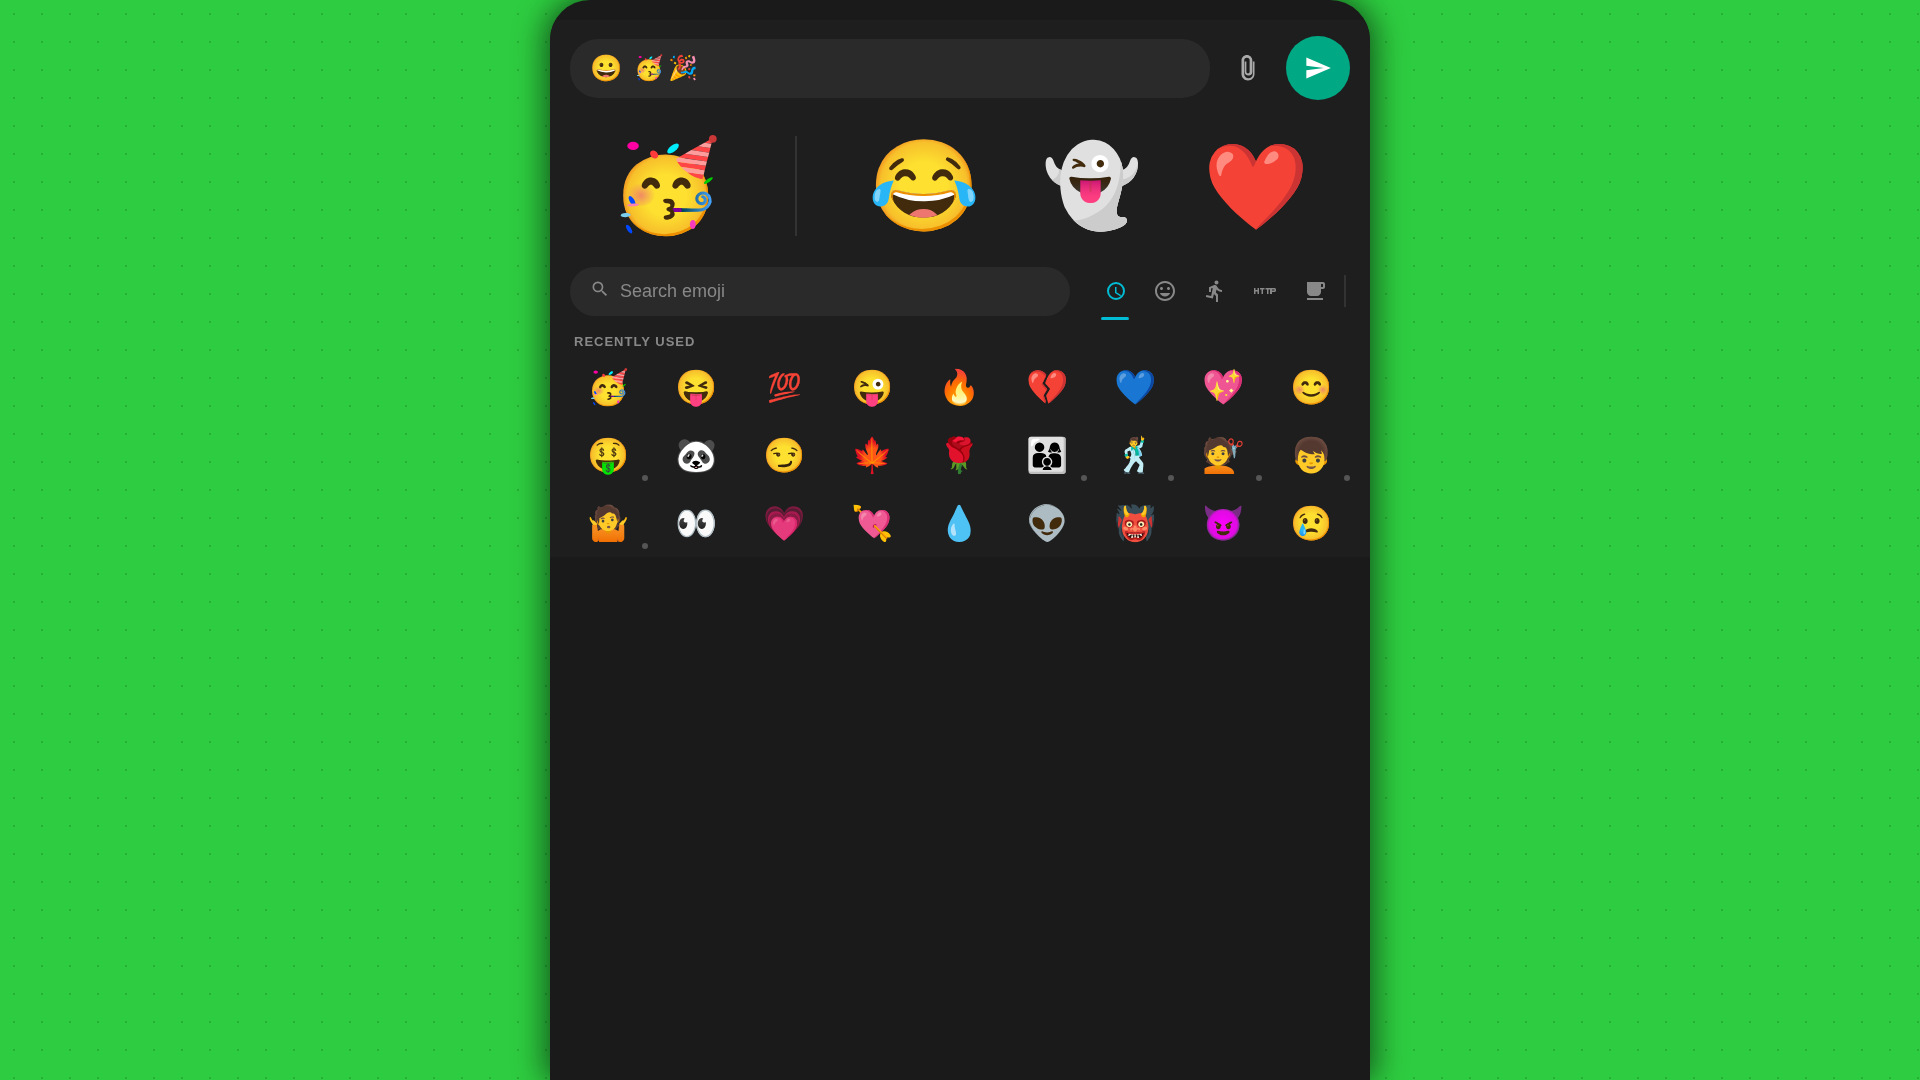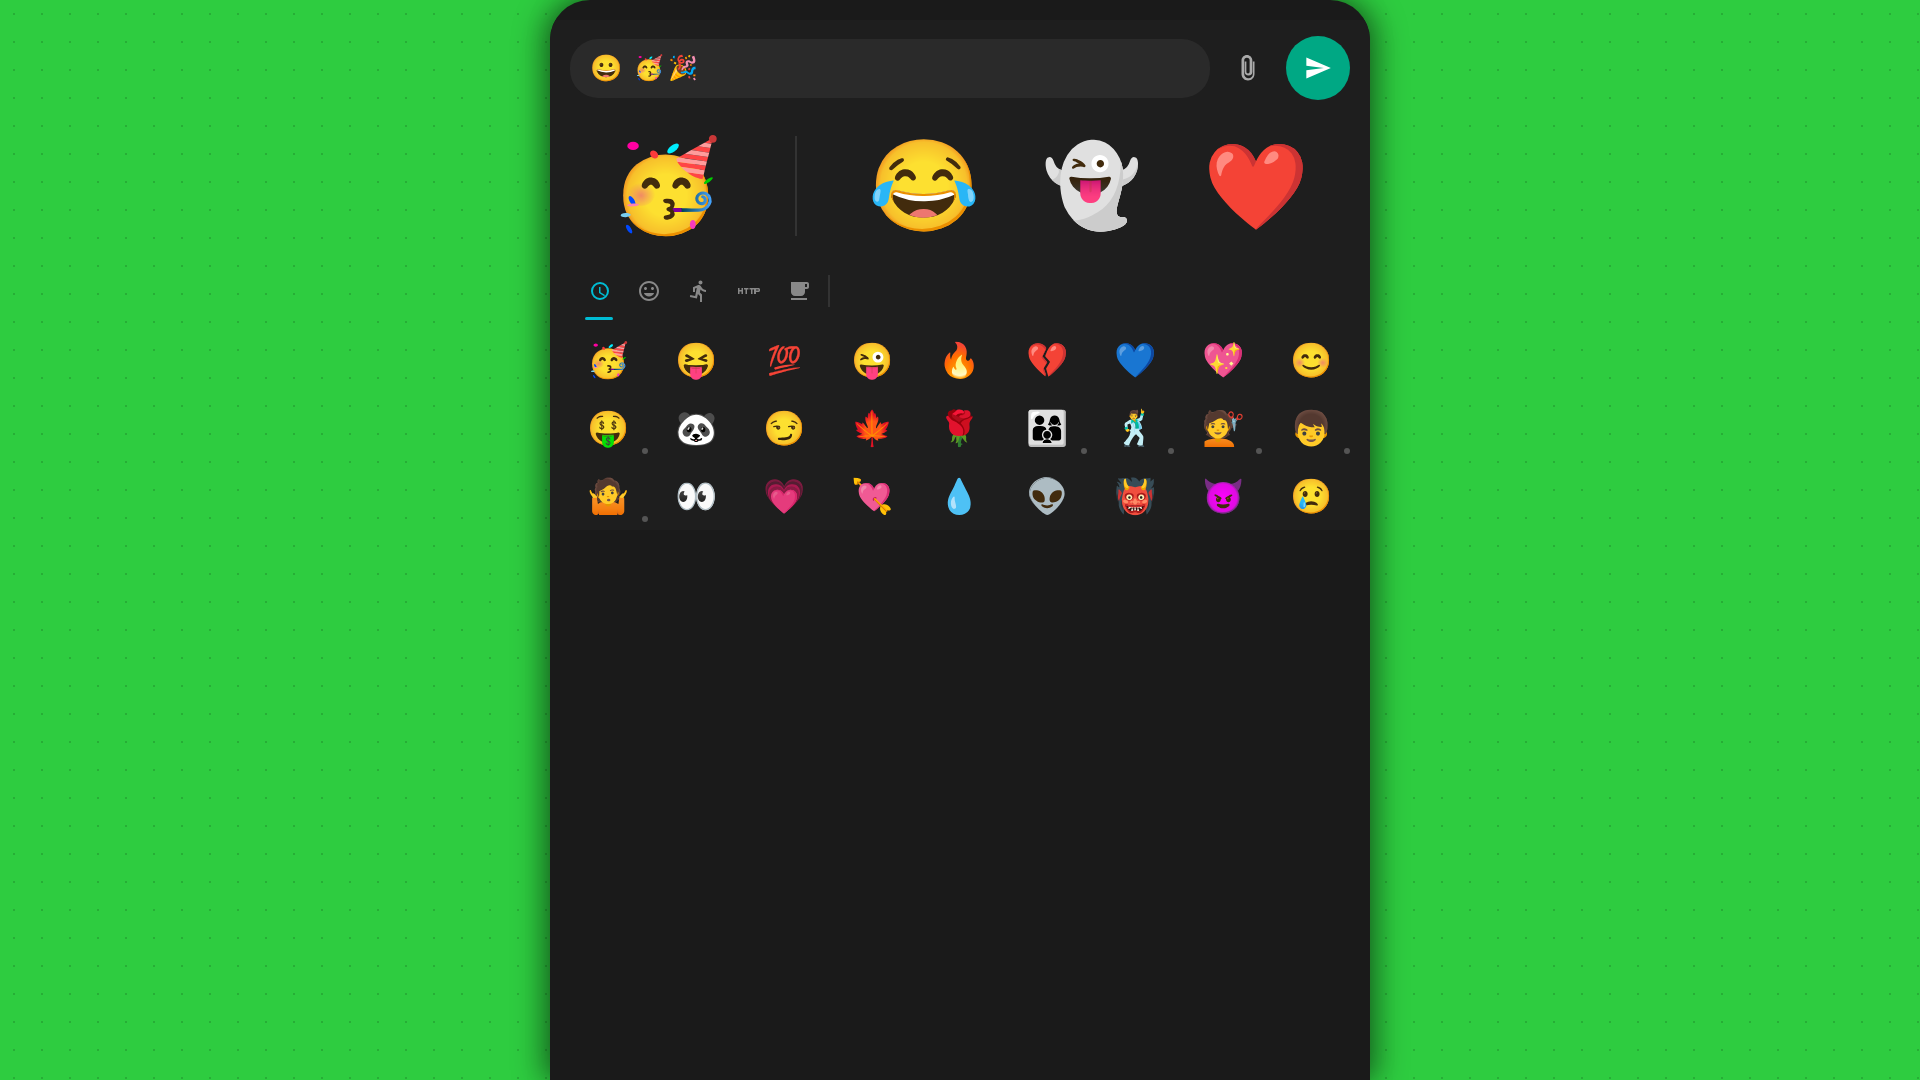--- a/index.html
+++ b/index.html
@@ -248,20 +248,28 @@
     <span class="sticker-item">🥳</span>
     <div class="sticker-divider"></div>
     <span class="sticker-item">😂</span>
     <span class="sticker-item" style="font-size:80px">👻</span>
     <span class="sticker-item" style="font-size:85px">❤️</span>
   </div>
 
   <div class="emoji-picker">
 
     <div class="search-row">
+      <div class="search-box">
+        <span class="search-icon-wrap">
+          <svg viewBox="0 0 24 24" width="20" height="20" fill="#888">
+            <path d="M15.5 14h-.79l-.28-.27A6.471 6.471 0 0 0 16 9.5 6.5 6.5 0 1 0 9.5 16c1.61 0 3.09-.59 4.23-1.57l.27.28v.79l5 4.99L20.49 19l-4.99-5zm-6 0C7.01 14 5 11.99 5 9.5S7.01 5 9.5 5 14 7.01 14 9.5 11.99 14 9.5 14z"></path>
+          </svg>
+        </span>
+        <span class="search-placeholder">Search emoji</span>
+      </div>
 
       <div class="category-tabs">
         <div class="cat-tab active">
           <svg viewBox="0 0 24 24" width="24" height="24" fill="#00bcd4">
             <path d="M13 3a9 9 0 1 0 0 18A9 9 0 0 0 13 3zm0 16a7 7 0 1 1 0-14 7 7 0 0 1 0 14zm.5-11H12v6l5.25 3.15.75-1.23-4.5-2.67V8z"></path>
           </svg>
         </div>
         <div class="cat-tab">
           <svg viewBox="0 0 24 24" width="24" height="24" fill="#888">
             <path d="M11.99 2C6.47 2 2 6.48 2 12s4.47 10 9.99 10C17.52 22 22 17.52 22 12S17.52 2 11.99 2zM12 20c-4.42 0-8-3.58-8-8s3.58-8 8-8 8 3.58 8 8-3.58 8-8 8zm3.5-9c.83 0 1.5-.67 1.5-1.5S16.33 8 15.5 8 14 8.67 14 9.5s.67 1.5 1.5 1.5zm-7 0c.83 0 1.5-.67 1.5-1.5S9.33 8 8.5 8 7 8.67 7 9.5 7.67 11 8.5 11zm3.5 6.5c2.33 0 4.31-1.46 5.11-3.5H6.89c.8 2.04 2.78 3.5 5.11 3.5z"></path>
@@ -279,20 +287,21 @@
         </div>
         <div class="cat-tab">
           <svg viewBox="0 0 24 24" width="24" height="24" fill="#888">
             <path d="M20 3H4v10c0 2.21 1.79 4 4 4h6c2.21 0 4-1.79 4-4v-3h2c1.11 0 2-.89 2-2V5c0-1.11-.89-2-2-2zm0 5h-2V5h2v3zM4 19h16v2H4z"></path>
           </svg>
         </div>
         <div style="width:2px;height:32px;background:#333;margin:0 4px"></div>
       </div>
     </div>
 
+    <div class="section-label">RECENTLY USED</div>
 
     <div class="emoji-grid">
       <span class="emoji-cell">🥳</span>
       <span class="emoji-cell">😝</span>
       <span class="emoji-cell" style="font-size:28px;color:#e53935;font-weight:700">💯</span>
       <span class="emoji-cell">😜</span>
       <span class="emoji-cell">🔥</span>
       <span class="emoji-cell">💔</span>
       <span class="emoji-cell">💙</span>
       <span class="emoji-cell">💖</span>

